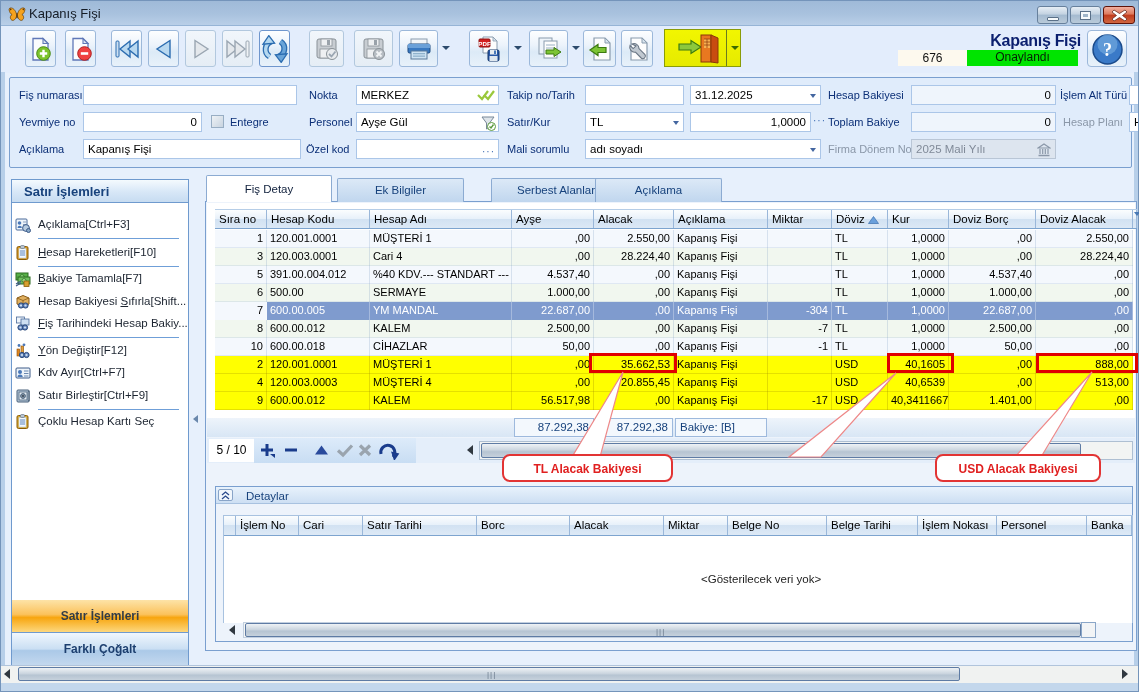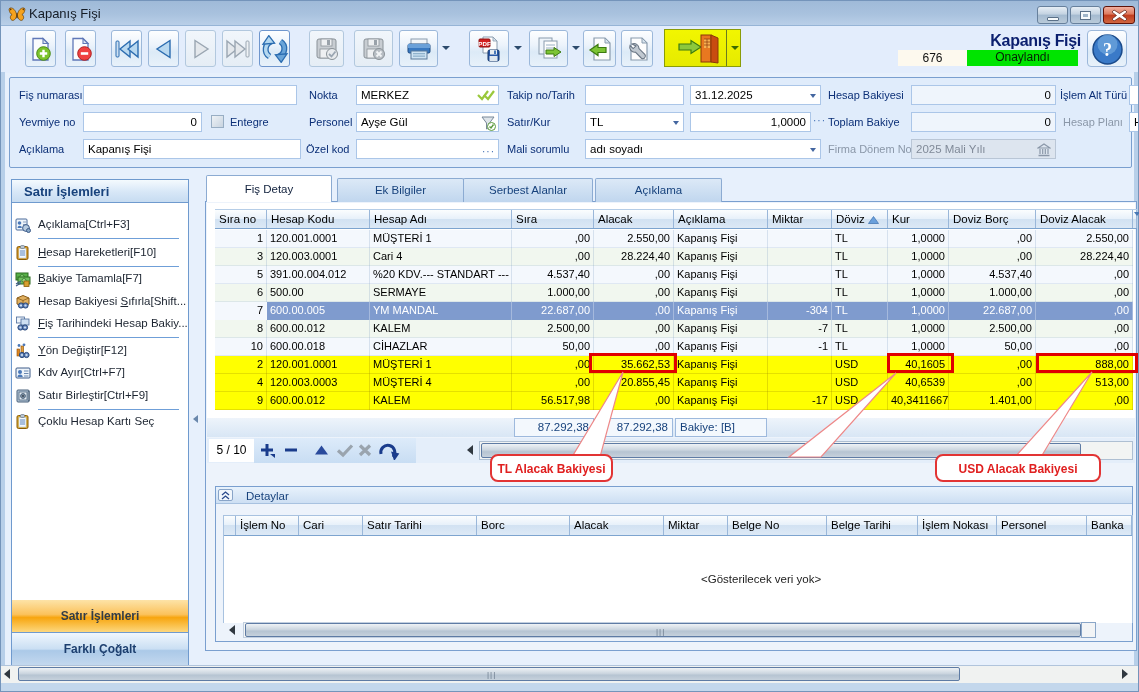--- a/index.html
+++ b/index.html
@@ -403,29 +403,29 @@
         <rect x="5.5" y="0.5" width="4" height="3" rx="1" fill="#b8c4d0" stroke="#68788a" stroke-width="0.7"></rect>
         <path d="M5 6 h5 M5 8 h5 M5 10 h5" stroke="#4a78b8" stroke-width="0.9"></path>
       </svg>
     </div>
   <div class="abs mi" style="top:414px">Çoklu Hesap Kartı Seç</div>
   <div class="abs" style="left:192px;top:414px;width:0;height:0;border-top:4px solid transparent;border-bottom:4px solid transparent;border-right:5px solid #6a88ac"></div>
   <div class="abs lbar orange" style="top:599px"><span>Satır İşlemleri</span></div>
   <div class="abs lbar" style="top:632px"><span>Farklı Çoğalt</span></div>
   <div class="abs" id="mainpanel"></div>
   <div class="abs tab" style="left:336px;width:127px">Ek Bilgiler</div>
-  <div class="abs tab" style="left:462px;width:130px">Serbest Alanlar</div>
+  <div class="abs tab" style="left:490px;width:130px">Serbest Alanlar</div>
   <div class="abs tab" style="left:594px;width:127px">Açıklama</div>
   <div class="abs" id="tab-active">Fiş Detay</div>
   <div class="abs" id="gridbg"></div>
   <div class="abs" id="ghtop"></div>
   <div class="abs gh" style="left:214px;width:52px">Sıra no</div>
   <div class="abs gh" style="left:266px;width:103px">Hesap Kodu</div>
   <div class="abs gh" style="left:369px;width:142px">Hesap Adı</div>
-  <div class="abs gh" style="left:511px;width:82px">Sıra</div>
+  <div class="abs gh" style="left:511px;width:82px">Ayşe</div>
   <div class="abs gh" style="left:593px;width:80px">Alacak</div>
   <div class="abs gh" style="left:673px;width:94px">Açıklama</div>
   <div class="abs gh" style="left:767px;width:64px">Miktar</div>
   <div class="abs gh" style="left:831px;width:56px">Döviz<svg style="position:absolute;right:8px;top:6px" width="11" height="8" viewBox="0 0 11 8">
         <path d="M5.5 0.5 L10.5 7.5 L0.5 7.5 Z" fill="#6aA0dc" stroke="#4878b4" stroke-width="0.8"></path>
       </svg></div>
   <div class="abs gh" style="left:887px;width:61px">Kur</div>
   <div class="abs gh" style="left:948px;width:87px">Doviz Borç</div>
   <div class="abs gh" style="left:1035px;width:97px">Doviz Alacak</div>
   <div class="abs gh" style="left:1132px;width:4px;padding:0"></div>
@@ -453,21 +453,21 @@
     <div class="c " style="left:459px;width:94px">Kapanış Fişi</div>
     <div class="c num" style="left:553px;width:64px;text-align:right"></div>
     <div class="c " style="left:617px;width:56px">TL</div>
     <div class="c num" style="left:673px;width:61px;text-align:right">1,0000</div>
     <div class="c num" style="left:734px;width:87px;text-align:right">,00</div>
     <div class="c num" style="left:821px;width:97px;text-align:right">28.224,40</div>
   </div>
   <div class="abs row a" style="top:265px">
     <div class="c num" style="left:0px;width:52px;text-align:right">5</div>
     <div class="c " style="left:52px;width:103px">391.00.004.012</div>
-    <div class="c " style="left:155px;width:142px">%20 KDV.--- STANDART ---</div>
+    <div class="c " style="left:155px;width:142px">%40 KDV.--- STANDART ---</div>
     <div class="c num" style="left:297px;width:82px;text-align:right">4.537,40</div>
     <div class="c num" style="left:379px;width:80px;text-align:right">,00</div>
     <div class="c " style="left:459px;width:94px">Kapanış Fişi</div>
     <div class="c num" style="left:553px;width:64px;text-align:right"></div>
     <div class="c " style="left:617px;width:56px">TL</div>
     <div class="c num" style="left:673px;width:61px;text-align:right">1,0000</div>
     <div class="c num" style="left:734px;width:87px;text-align:right">4.537,40</div>
     <div class="c num" style="left:821px;width:97px;text-align:right">,00</div>
   </div>
   <div class="abs row b" style="top:283px">
@@ -615,15 +615,15 @@
   <div class="abs" style="left:486px;top:669px;font-size:8px;color:#68788a;letter-spacing:1px">|||</div>
   <div class="abs" style="left:1121px;top:668px;width:0;height:0;border-top:5px solid transparent;border-bottom:5px solid transparent;border-left:6px solid #303840"></div>
   <div class="abs redbox" style="left:588px;top:352px;width:88px;height:20px"></div>
   <div class="abs redbox" style="left:886px;top:352px;width:67px;height:20px"></div>
   <div class="abs redbox" style="left:1035px;top:352px;width:102px;height:20px"></div>
   <svg class="abs" id="tails" width="1139" height="692" viewBox="0 0 1139 692">
    <polygon points="622,371 599,456 571,456" fill="#fff" stroke="#ee8888" stroke-width="1.2"></polygon>
    <polygon points="895,372 820,456 788,456" fill="#fff" stroke="#ee8888" stroke-width="1.2"></polygon>
    <polygon points="1091,371 1040,456 1014,456" fill="#fff" stroke="#ee8888" stroke-width="1.2"></polygon>
   </svg>
-  <div class="abs callout" style="left:489px;top:453px;width:123px;height:28px;line-height:26px">TL Alacak Bakiyesi</div>
+  <div class="abs callout" style="left:501px;top:453px;width:171px;height:28px;line-height:26px">TL Alacak Bakiyesi</div>
   <div class="abs callout" style="left:934px;top:453px;width:166px;height:28px;line-height:26px">USD Alacak Bakiyesi</div>
 </div>
 
 </body></html>

